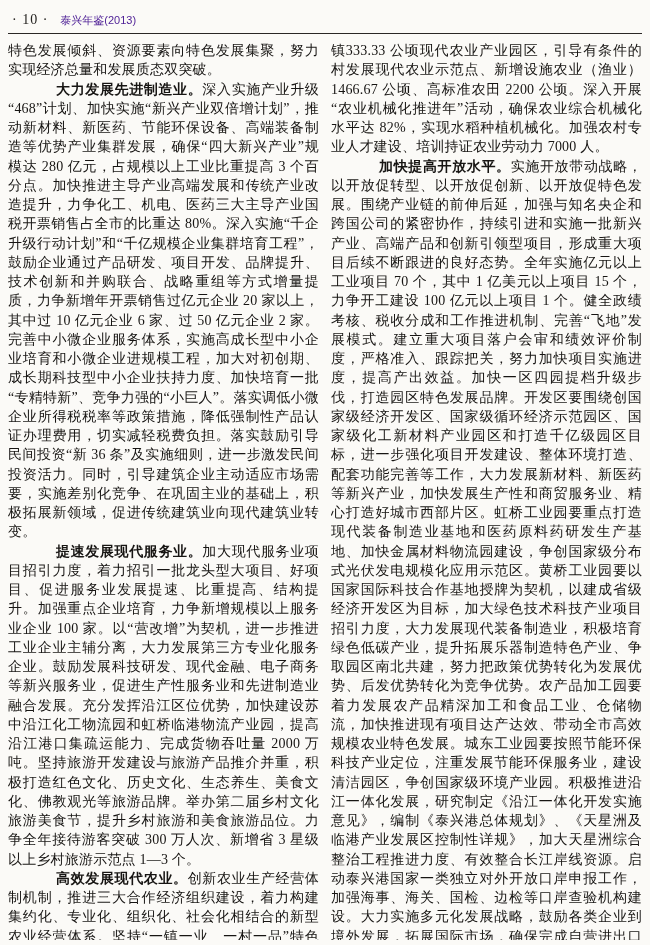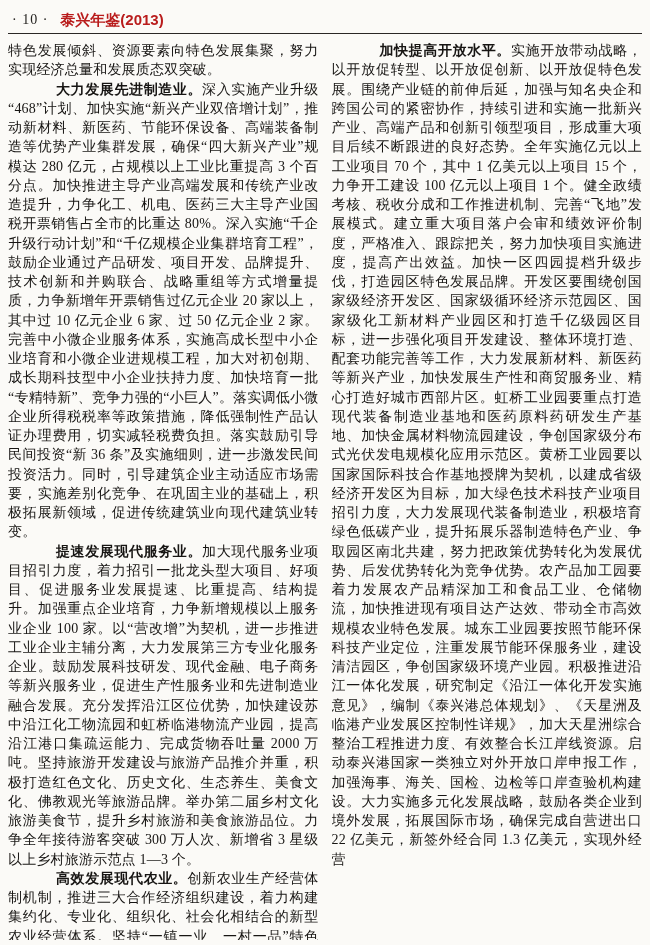--- a/index.html
+++ b/index.html
@@ -28,40 +28,40 @@
   }
   .page-number {
     font-size: 14px;
     letter-spacing: 1px;
     color: #242220;
     white-space: pre;
   }
   .book-title {
     margin-left: 12px;
     font-family: "Liberation Sans", "DejaVu Sans", sans-serif;
-    font-weight: 700;
-    font-size: 15px;
-    color: #b91c1c;
+    font-weight: 400;
+    font-size: 11px;
+    color: #4c1d95;
   }
   .header-rule {
     position: absolute;
     top: 33px;
     left: 8px;
     right: 8px;
     height: 1px;
     background: #2a2725;
   }
   .body-columns {
     position: absolute;
     top: 41px;
     left: 8px;
     right: 8px;
     bottom: 5px;
     display: flex;
-    gap: 13px;
+    justify-content: space-between;
   }
   .text-column {
     width: 311px;
     height: 100%;
     overflow: hidden;
     font-size: 14px;
     line-height: 19.25px;
     text-align: justify;
     text-justify: inter-ideograph;
     letter-spacing: 0.2px;
@@ -87,16 +87,17 @@
   </header>
   <div class="header-rule"></div>
   <main class="body-columns">
     <div class="text-column" id="col-left">
         <p><span>特色发展倾斜、资源要素向特色发展集聚，努力实现经济总量和发展质态双突破。</span></p>
         <p class="indent"><span class="lead">大力发展先进制造业。</span><span>深入实施产业升级“468”计划、加快实施“新兴产业双倍增计划”，推动新材料、新医药、节能环保设备、高端装备制造等优势产业集群发展，确保“四大新兴产业”规模达 280 亿元，占规模以上工业比重提高 3 个百分点。加快推进主导产业高端发展和传统产业改造提升，力争化工、机电、医药三大主导产业国税开票销售占全市的比重达 80%。深入实施“千企升级行动计划”和“千亿规模企业集群培育工程”，鼓励企业通过产品研发、项目开发、品牌提升、技术创新和并购联合、战略重组等方式增量提质，力争新增年开票销售过亿元企业 20 家以上，其中过 10 亿元企业 6 家、过 50 亿元企业 2 家。完善中小微企业服务体系，实施高成长型中小企业培育和小微企业进规模工程，加大对初创期、成长期科技型中小企业扶持力度、加快培育一批“专精特新”、竞争力强的“小巨人”。落实调低小微企业所得税税率等政策措施，降低强制性产品认证办理费用，切实减轻税费负担。落实鼓励引导民间投资“新 36 条”及实施细则，进一步激发民间投资活力。同时，引导建筑企业主动适应市场需要，实施差别化竞争、在巩固主业的基础上，积极拓展新领域，促进传统建筑业向现代建筑业转变。</span></p>
         <p class="indent"><span class="lead">提速发展现代服务业。</span><span>加大现代服务业项目招引力度，着力招引一批龙头型大项目、好项目、促进服务业发展提速、比重提高、结构提升。加强重点企业培育，力争新增规模以上服务业企业 100 家。以“营改增”为契机，进一步推进工业企业主辅分离，大力发展第三方专业化服务企业。鼓励发展科技研发、现代金融、电子商务等新兴服务业，促进生产性服务业和先进制造业融合发展。充分发挥沿江区位优势，加快建设苏中沿江化工物流园和虹桥临港物流产业园，提高沿江港口集疏运能力、完成货物吞吐量 2000 万吨。坚持旅游开发建设与旅游产品推介并重，积极打造红色文化、历史文化、生态养生、美食文化、佛教观光等旅游品牌。举办第二届乡村文化旅游美食节，提升乡村旅游和美食旅游品位。力争全年接待游客突破 300 万人次、新增省 3 星级以上乡村旅游示范点 1—3 个。</span></p>
         <p class="indent"><span class="lead">高效发展现代农业。</span><span>创新农业生产经营体制机制，推进三大合作经济组织建设，着力构建集约化、专业化、组织化、社会化相结合的新型农业经营体系。坚持“一镇一业、一村一品”特色发展理念，推进弱筋小麦优势基地和生猪产业发展示范区建设，培育经济林果、高档花木、水产养殖等特色产业，发展农产品精深加工及仓储物流业。规范实施土地流转、积极发展土地集中型、合作经营型和统一服务型农业适度规模经营，推动“小农场”建设扩面提质。加快建设市级万亩、乡</span></p>
       </div>
     <div class="text-column" id="col-right">
+        <p><span>镇333.33 公顷现代农业产业园区，引导有条件的村发展现代农业示范点、新增设施农业（渔业）1466.67 公顷、高标准农田 2200 公顷。深入开展“农业机械化推进年”活动，确保农业综合机械化水平达 82%，实现水稻种植机械化。加强农村专业人才建设、培训持证农业劳动力 7000 人。</span></p>
         <p class="indent"><span class="lead">加快提高开放水平。</span><span>实施开放带动战略，以开放促转型、以开放促创新、以开放促特色发展。围绕产业链的前伸后延，加强与知名央企和跨国公司的紧密协作，持续引进和实施一批新兴产业、高端产品和创新引领型项目，形成重大项目后续不断跟进的良好态势。全年实施亿元以上工业项目 70 个，其中 1 亿美元以上项目 15 个，力争开工建设 100 亿元以上项目 1 个。健全政绩考核、税收分成和工作推进机制、完善“飞地”发展模式。建立重大项目落户会审和绩效评价制度，严格准入、跟踪把关，努力加快项目实施进度，提高产出效益。加快一区四园提档升级步伐，打造园区特色发展品牌。开发区要围绕创国家级经济开发区、国家级循环经济示范园区、国家级化工新材料产业园区和打造千亿级园区目标，进一步强化项目开发建设、整体环境打造、配套功能完善等工作，大力发展新材料、新医药等新兴产业，加快发展生产性和商贸服务业、精心打造好城市西部片区。虹桥工业园要重点打造现代装备制造业基地和医药原料药研发生产基地、加快金属材料物流园建设，争创国家级分布式光伏发电规模化应用示范区。黄桥工业园要以国家国际科技合作基地授牌为契机，以建成省级经济开发区为目标，加大绿色技术科技产业项目招引力度，大力发展现代装备制造业，积极培育绿色低碳产业，提升拓展乐器制造特色产业、争取园区南北共建，努力把政策优势转化为发展优势、后发优势转化为竞争优势。农产品加工园要着力发展农产品精深加工和食品工业、仓储物流，加快推进现有项目达产达效、带动全市高效规模农业特色发展。城东工业园要按照节能环保科技产业定位，注重发展节能环保服务业，建设清洁园区，争创国家级环境产业园。积极推进沿江一体化发展，研究制定《沿江一体化开发实施意见》，编制《泰兴港总体规划》、《天星洲及临港产业发展区控制性详规》，加大天星洲综合整治工程推进力度、有效整合长江岸线资源。启动泰兴港国家一类独立对外开放口岸申报工作，加强海事、海关、国检、边检等口岸查验机构建设。大力实施多元化发展战略，鼓励各类企业到境外发展，拓展国际市场，确保完成自营进出口 22 亿美元，新签外经合同 1.3 亿美元，实现外经营</span></p>
       </div>
   </main>
 </div>
 
 </body></html>

